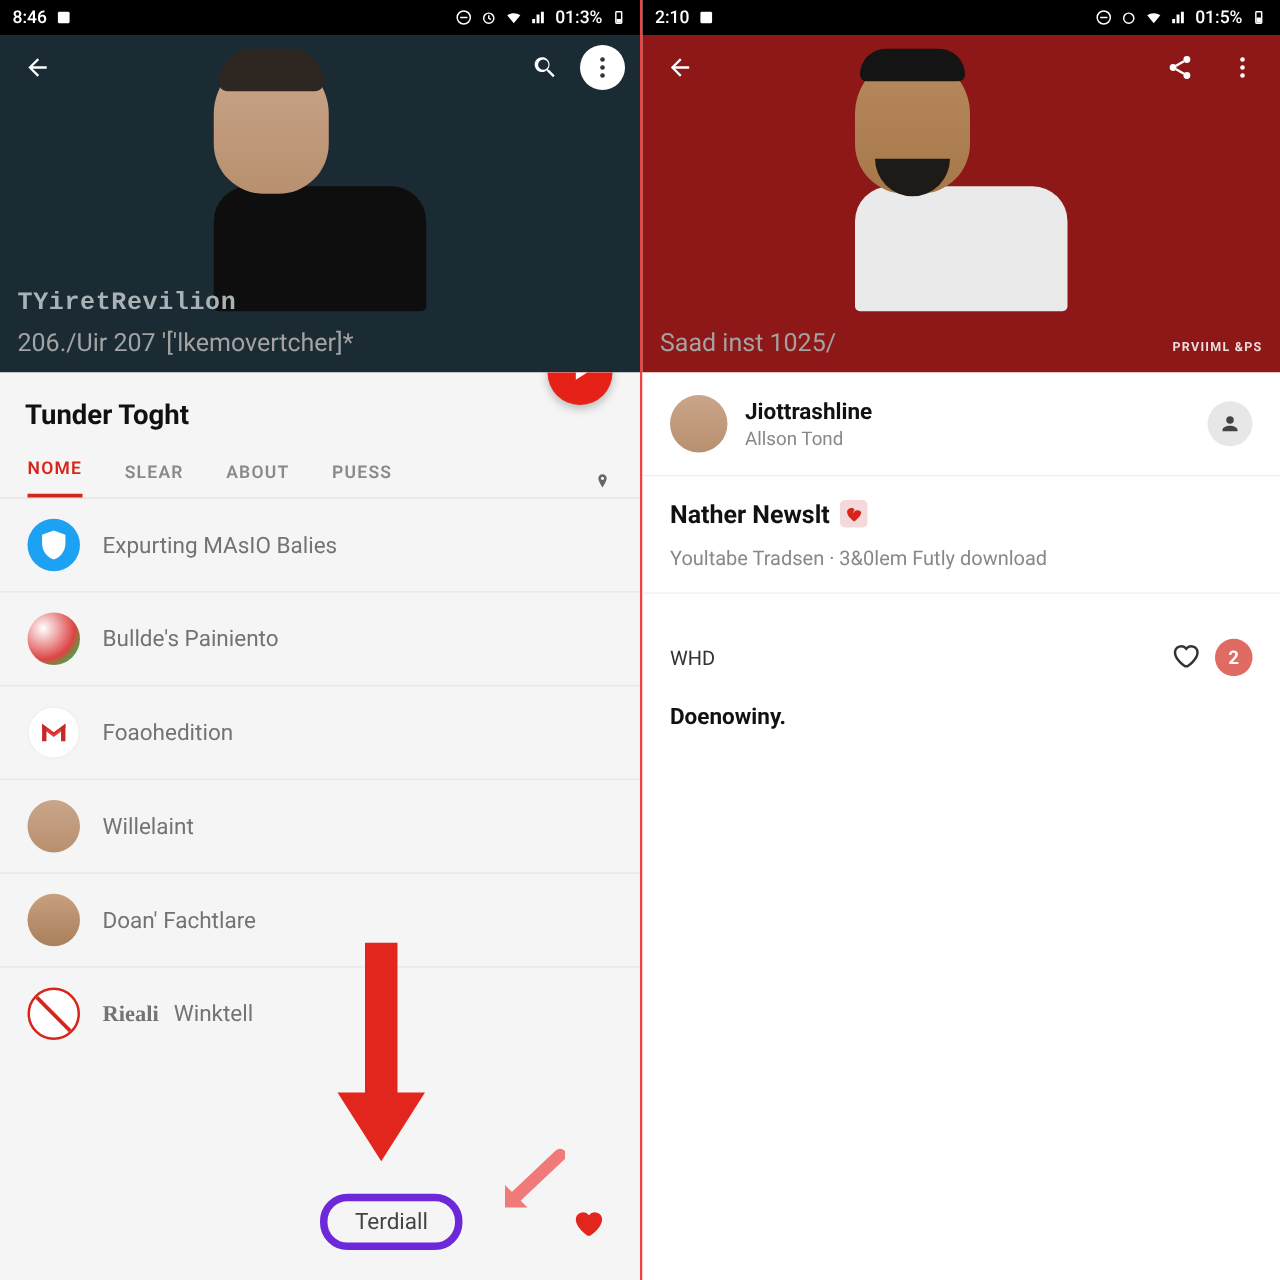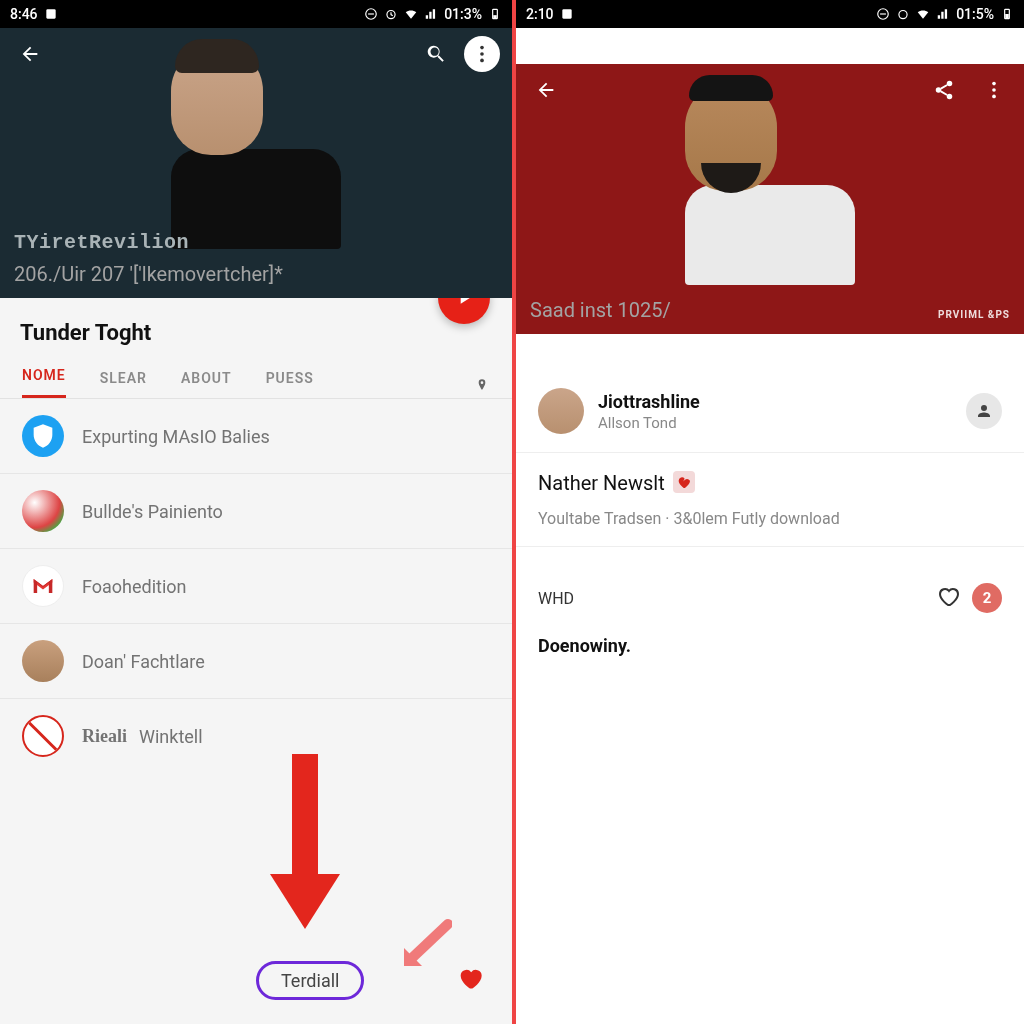--- a/index.html
+++ b/index.html
@@ -1,19 +1,19 @@
 <!DOCTYPE html>
 <html><head>
 <meta charset="utf-8">
 <style>
   * { margin:0; padding:0; box-sizing:border-box; font-family: Roboto, "Helvetica Neue", Arial, sans-serif; -webkit-font-smoothing:antialiased; }
   html,body { width:1024px; height:1024px; background:#fff; overflow:hidden; }
   .split { display:flex; width:1024px; height:1024px; }
   .pane { width:512px; height:1024px; background:#fff; position:relative; display:flex; flex-direction:column; }
-  .pane + .pane { border-left:4px solid #ef4444;gap:36px; }
+  .pane + .pane { border-left:2px solid #ef4444; }
 
   
   .statusbar { height:28px; background:#000; color:#fff; display:flex; align-items:center; justify-content:space-between; padding:0 10px; font-size:14px; font-weight:500; }
   .status-left, .status-right { display:flex; align-items:center; gap:6px; }
   .status-right svg, .status-left svg { fill:#fff; }
   .sb-ico { width:14px; height:14px; display:inline-flex; align-items:center; justify-content:center; }
 
   
   .hero { position:relative; width:100%; height:270px; background:#1b2b33; overflow:hidden; }
   .hero.right { background:#8e1717; }
@@ -64,33 +64,33 @@
 
   
   .channel-row { display:flex; align-items:center; gap:14px; padding:18px 22px; border-bottom:1px solid #eee; }
   .channel-row .avatar { width:46px; height:46px; border-radius:23px; }
   .channel-name { font-size:18px; font-weight:700; color:#111; }
   .channel-sub { font-size:15px; color:#888; margin-top:2px; }
   .sub-btn { margin-left:auto; width:36px; height:36px; border-radius:18px; background:#e7e7e7; display:flex; align-items:center; justify-content:center; cursor:pointer; }
   .sub-btn svg { width:18px; height:18px; fill:#444; }
 
   .section { padding:18px 22px 6px; border-bottom:1px solid #eee; }
-  .section h3 { font-size:20px; font-weight:400; color:#111; display:flex; align-items:flex-start; gap:8px; }
+  .section h3 { font-size:20px; font-weight:700; color:#111; display:flex; align-items:center; gap:8px; }
   .section .sub { font-size:16px; color:#888; margin-top:14px; margin-bottom:12px; }
   .premium { padding:18px 22px 0; }
   .premium h3 { font-size:19px; font-weight:700; color:#111; }
   .premium .line { display:flex; align-items:center; margin-top:18px; font-size:16px; color:#333; }
   .heart-btn { margin-left:auto; }
   .count-badge { width:30px; height:30px; border-radius:15px; background:#e06b63; color:#fff; font-weight:700; display:flex; align-items:center; justify-content:center; margin-left:12px; font-size:15px; }
   .premium .final { margin-top:22px; font-size:18px; font-weight:700; color:#111; }
 
   
   .annot-layer { position:absolute; left:0; right:0; bottom:0; height:260px; pointer-events:none; }
   .big-arrow { position:absolute; left:260px; top:-10px; width:90px; height:190px; }
-  .pill { position:absolute; left:256px; bottom:24px; border:3px solid #6d28d9; border-radius:22px; padding:6px 22px; font-size:18px; color:#444; background:#f5f5f5; pointer-events:auto; cursor:pointer; }
+  .pill { position:absolute; left:256px; bottom:24px; border:6px solid #6d28d9; border-radius:22px; padding:6px 22px; font-size:18px; color:#444; background:#f5f5f5; pointer-events:auto; cursor:pointer; }
   .small-arrow { position:absolute; left:398px; bottom:52px; width:54px; height:54px; }
   .heart-red { position:absolute; right:28px; bottom:28px; }
   .heart-red svg { width:28px; height:28px; fill:#e3261d; }
 
 </style>
 </head>
 <body>
 
 <div class="split">
 
@@ -204,20 +204,24 @@
         </div>
         <div class="row">
           <div class="avatar gmail">
               <svg viewBox="0 0 24 24">
                 <path fill="#e53935" d="M4 6h16v12H4z" opacity="0"></path>
                 <path fill="#e53935" d="M4 6l8 6 8-6v3l-8 6-8-6z"></path>
                 <path fill="#c62828" d="M4 6v12h3V9l5 4 5-4v9h3V6l-8 6z"></path>
               </svg>
             </div>
           <span>Foaohedition</span>
+        </div>
+        <div class="row">
+          <div class="avatar skin"></div>
+          <span>Willelaint</span>
         </div>
         <div class="row">
           <div class="avatar skin" style="background:linear-gradient(#c9a07e,#a8805c)"></div>
           <span>Doan' Fachtlare</span>
         </div>
         <div class="row">
           <div class="avatar noent"></div>
           <span style="font-weight:800;font-family:Georgia,serif;margin-right:-6px">Rieali</span>
           <span>Winktell</span>
         </div>

